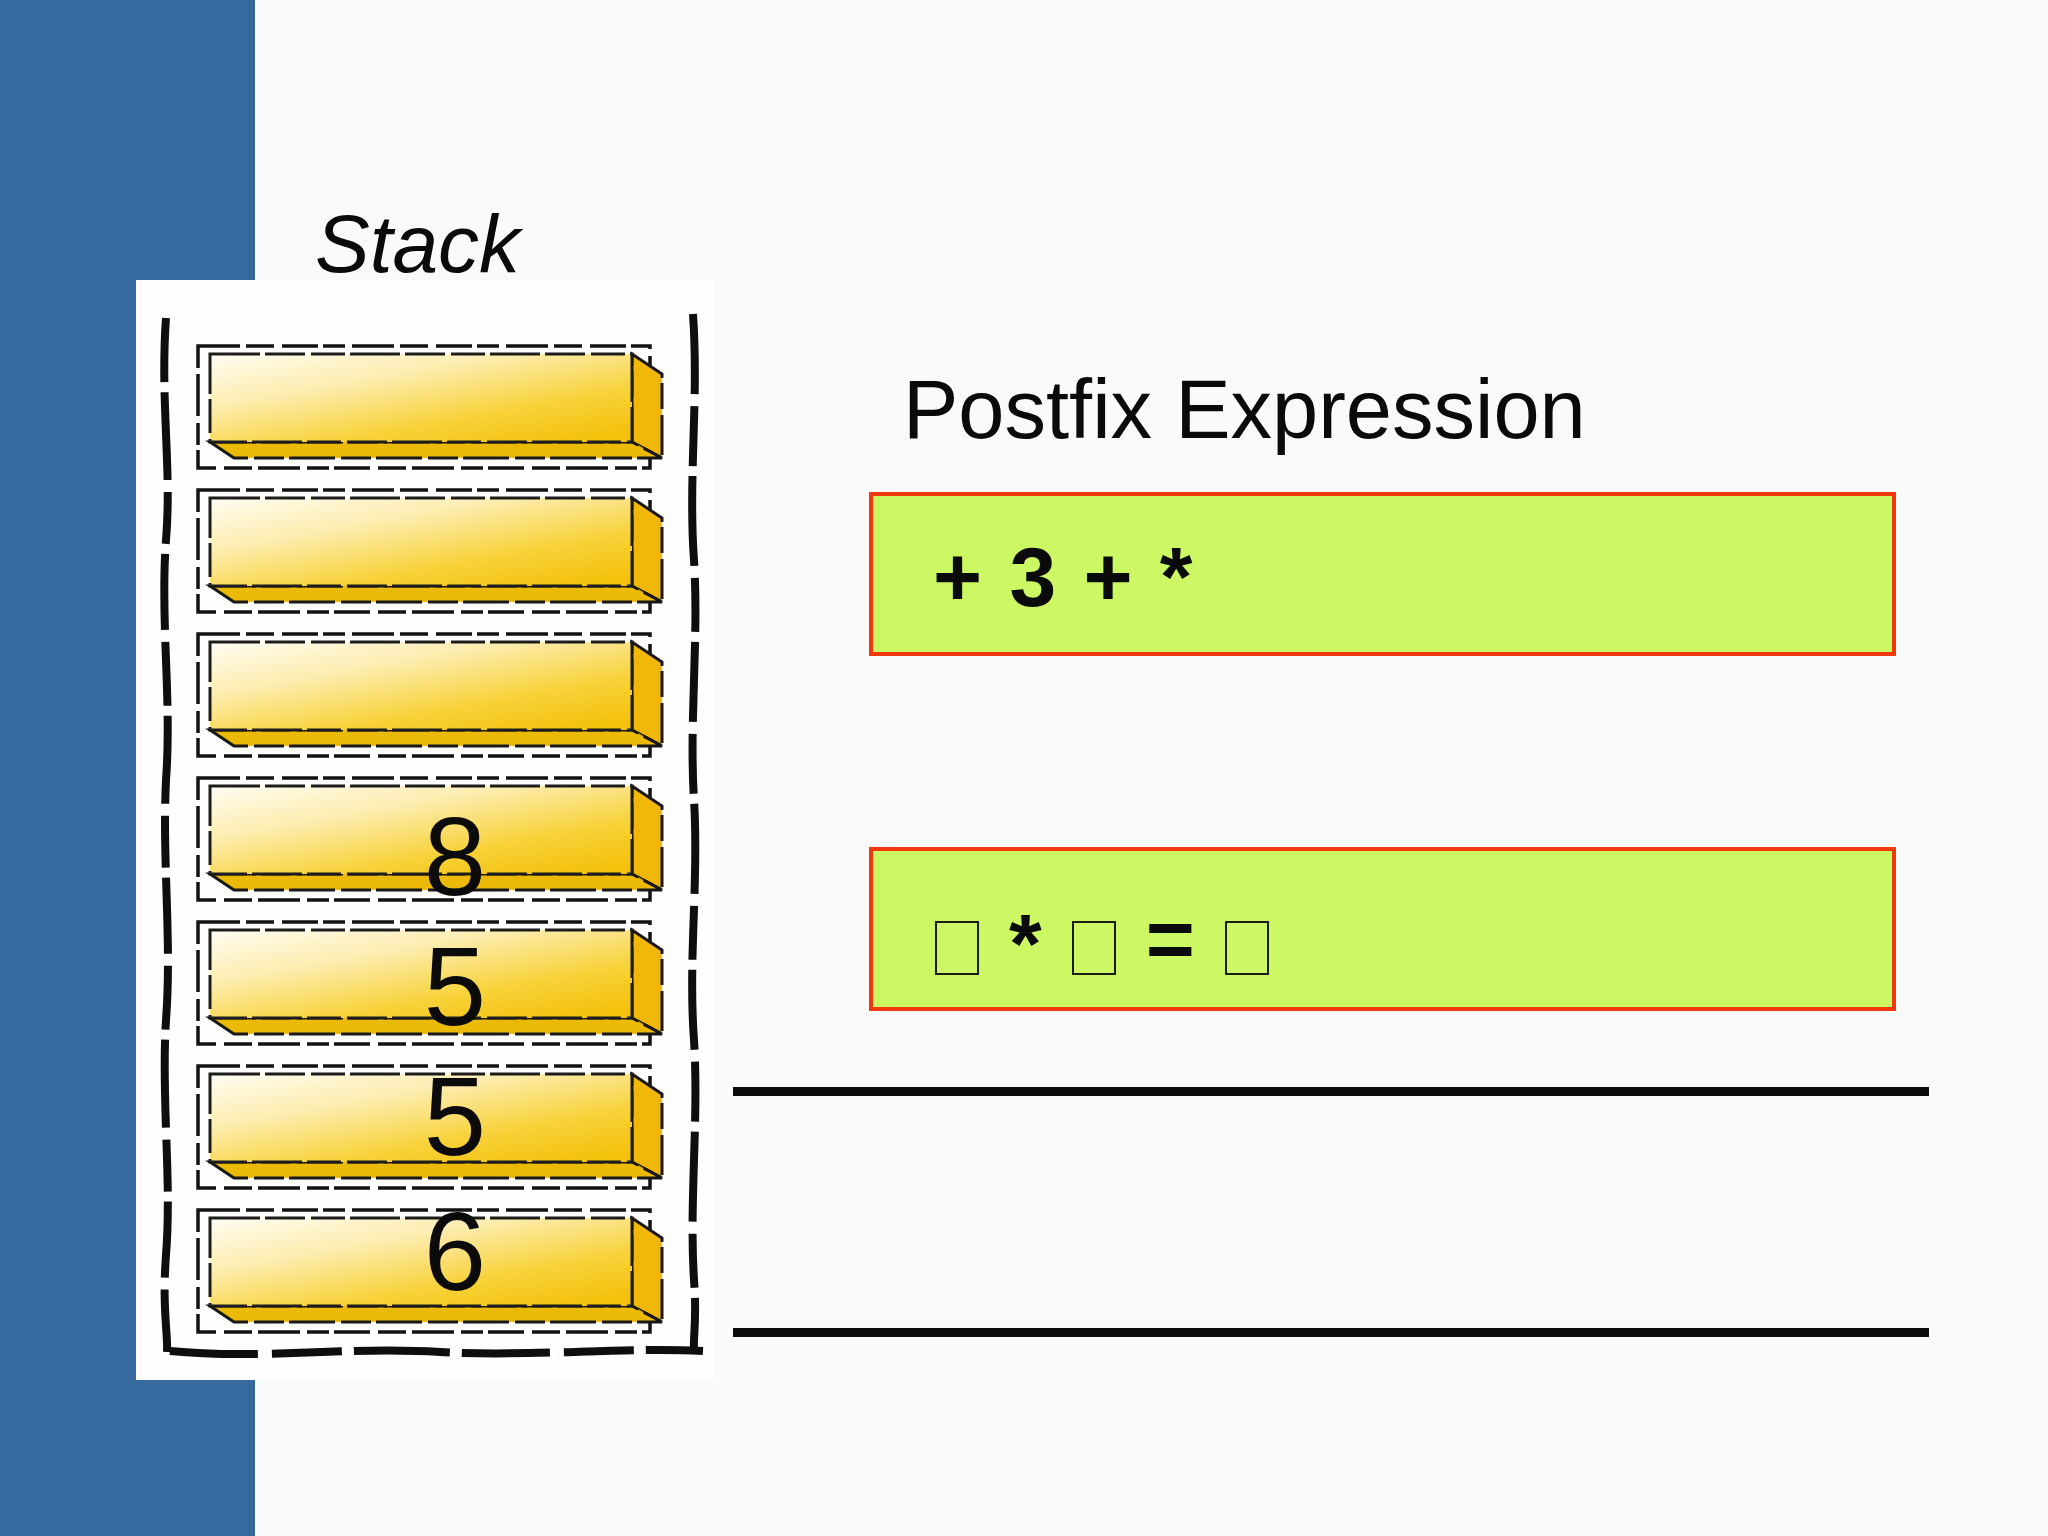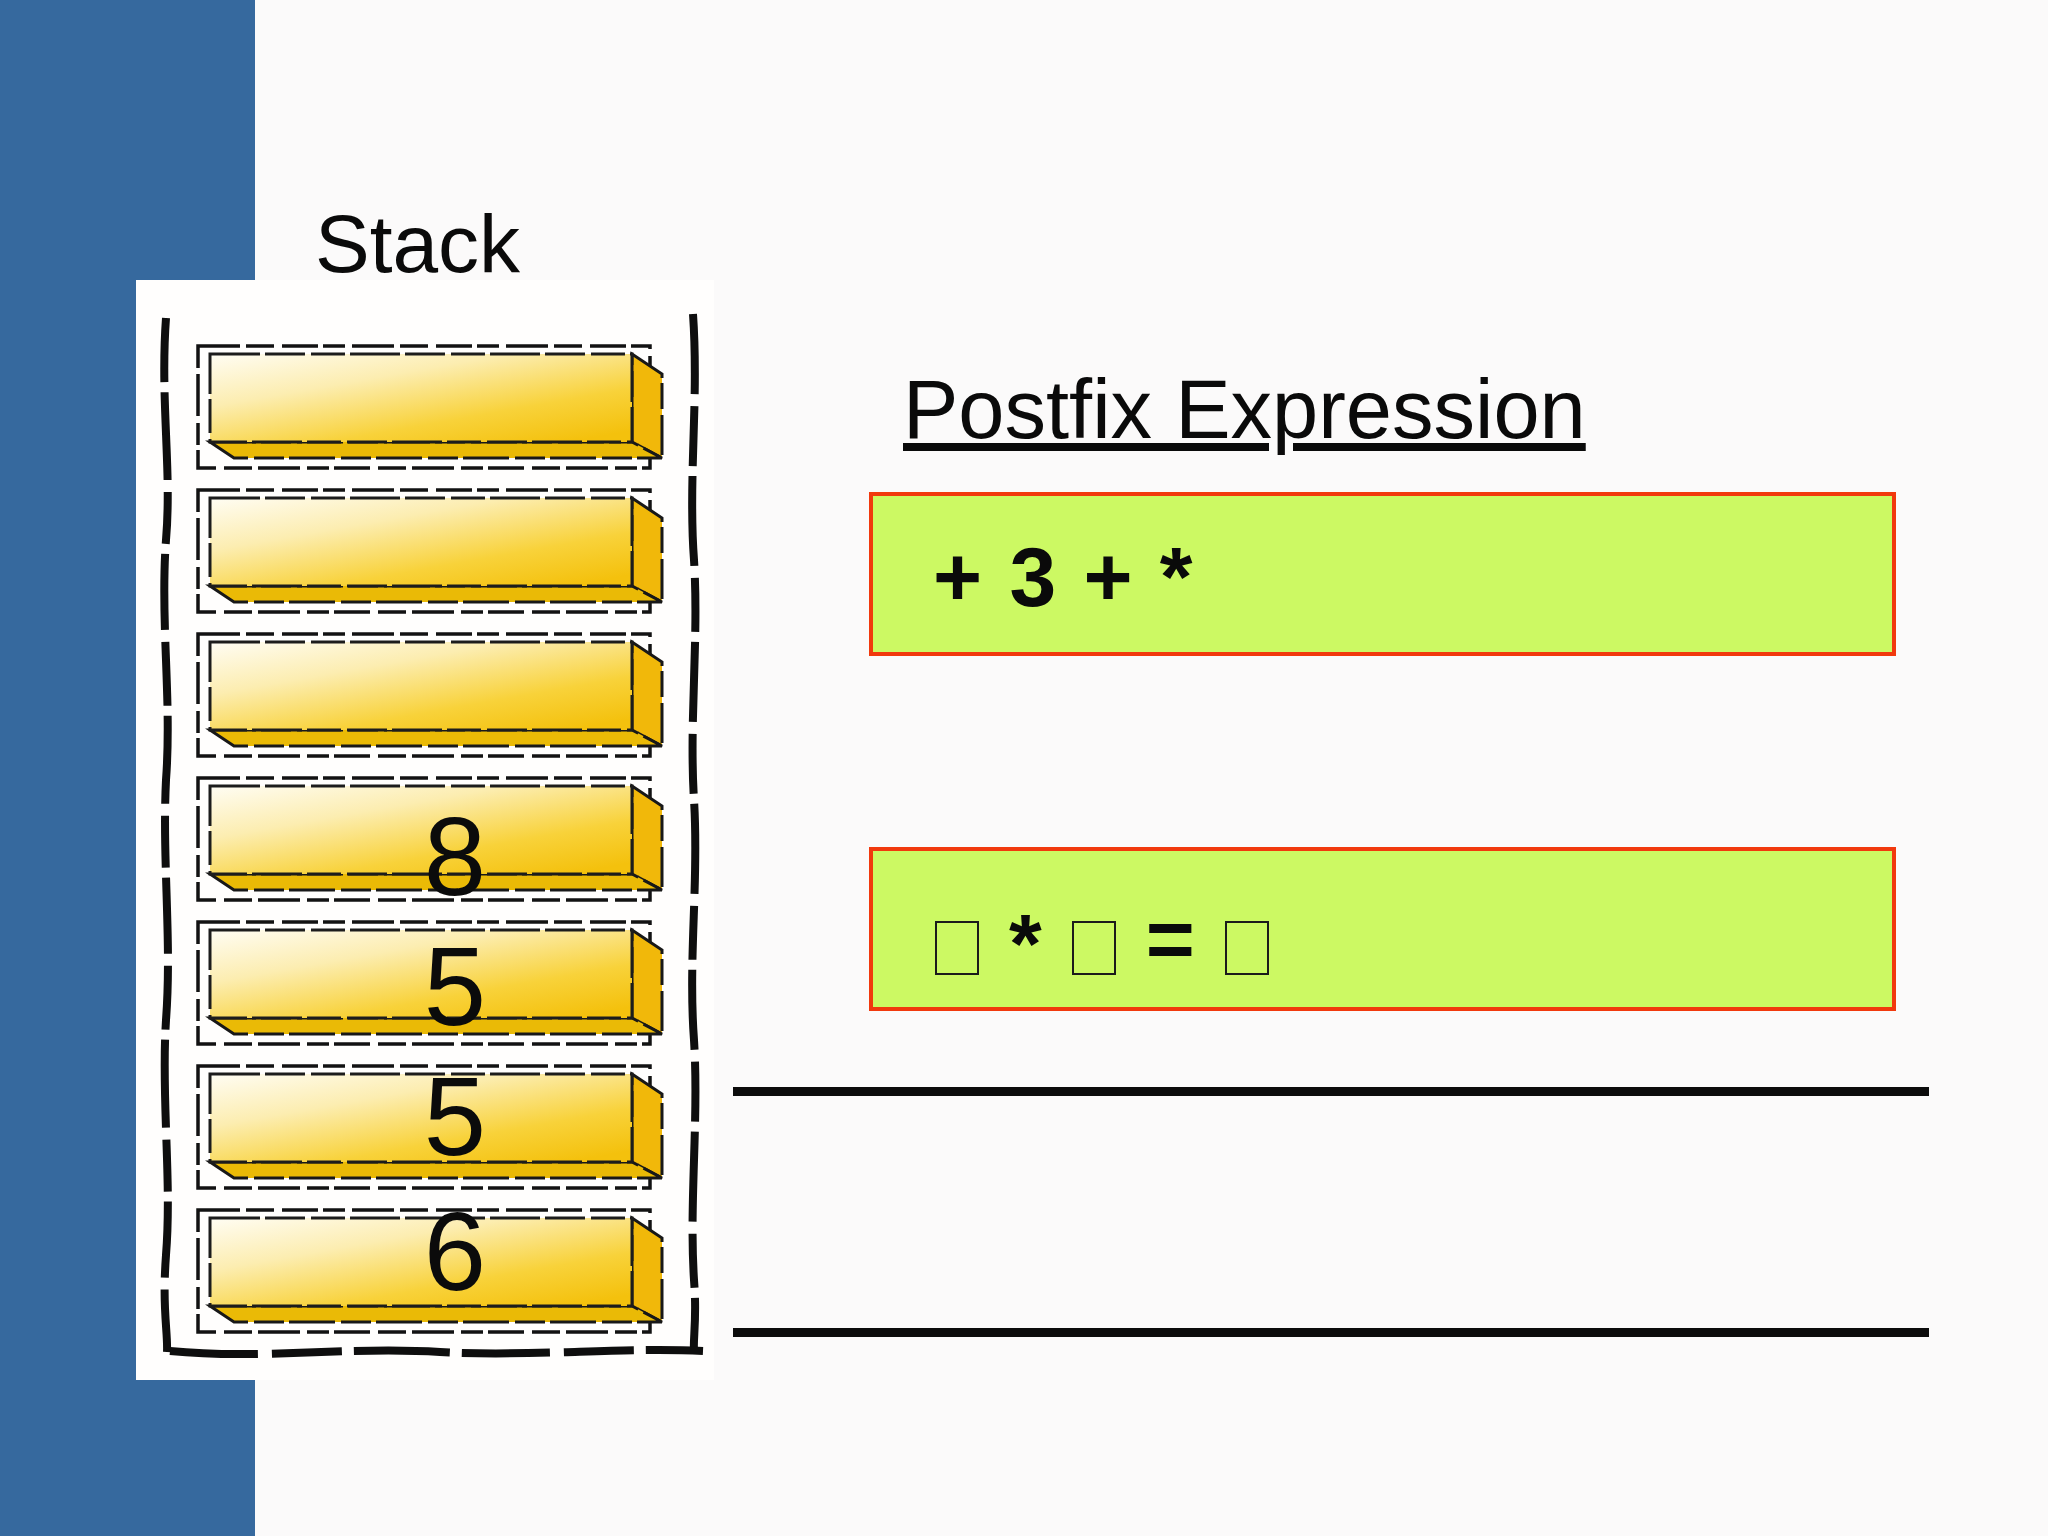--- a/index.html
+++ b/index.html
@@ -4,30 +4,30 @@
 <style>
   html,body{margin:0;padding:0;}
   body{
     width:2048px;height:1536px;position:relative;overflow:hidden;
     background:#fbfafa;
     font-family:"Liberation Sans", sans-serif;
     color:#0a0a0a;
   }
   .blue-bar{position:absolute;left:0;top:0;width:255px;height:1536px;background:var(--blue,#36699e);}
   .stack-panel{position:absolute;left:136px;top:280px;width:578px;height:1100px;background:#fffefd;}
-  .stack-label{position:absolute;left:315px;top:203px;font-size:82px;line-height:1.0;letter-spacing:0px;}
+  .stack-label{position:absolute;left:315px;top:203px;font-size:82px;line-height:1.0;letter-spacing:0px;font-style:italic;}
   .frame-svg{position:absolute;left:0;top:0;width:2048px;height:1536px;pointer-events:none;}
   .slots{position:absolute;left:0;top:0;}
   .slot{position:absolute;left:196px;width:475px;height:134px;}
   .slot svg{width:100%;height:100%;display:block;}
   .num{
     position:absolute;left:385px;width:140px;text-align:center;
     font-size:112px;line-height:112px;color:#0b0b0b;
   }
-  .pf-title{position:absolute;left:903px;top:368px;font-size:83px;line-height:1.0;text-decoration:underline;}
+  .pf-title{position:absolute;left:903px;top:368px;font-size:83px;line-height:1.0;}
   .green-box{
     position:absolute;left:869px;width:1027px;height:164px;
     background:var(--green,#ccf963);
     border:4px solid var(--orange,#f1390d);
     box-sizing:border-box;
     display:flex;align-items:center;
   }
   .box-expression{top:492px;padding-left:60px;padding-top:6px;}
   .box-expression .expr{font-size:84px;font-weight:bold;letter-spacing:2px;}
   .box-equation{top:847px;padding-left:62px;gap:30px;}

